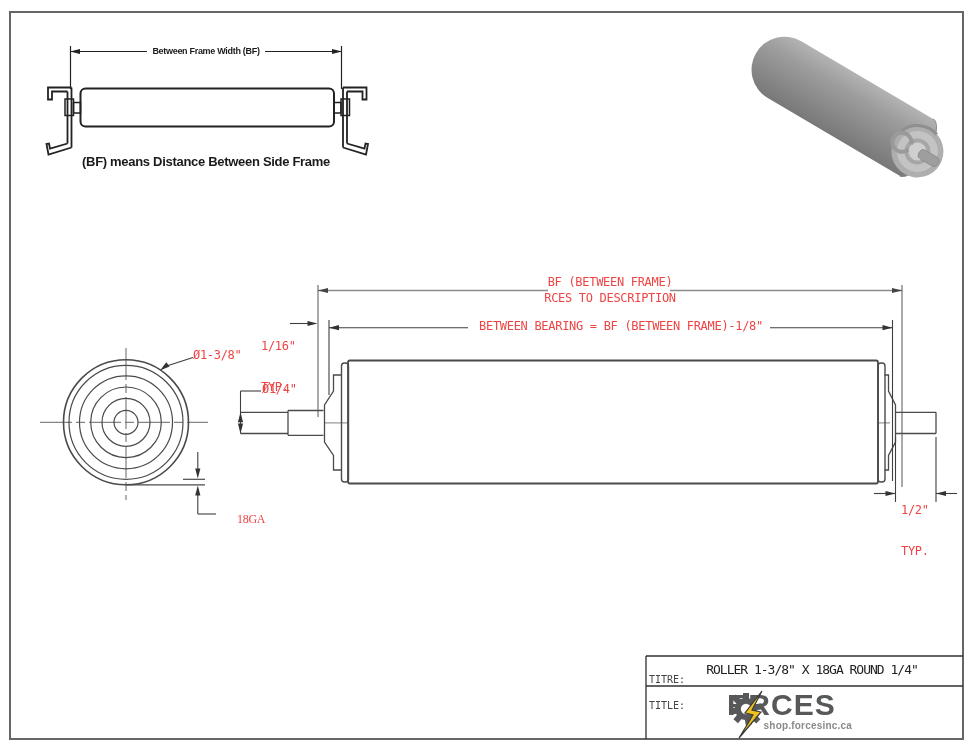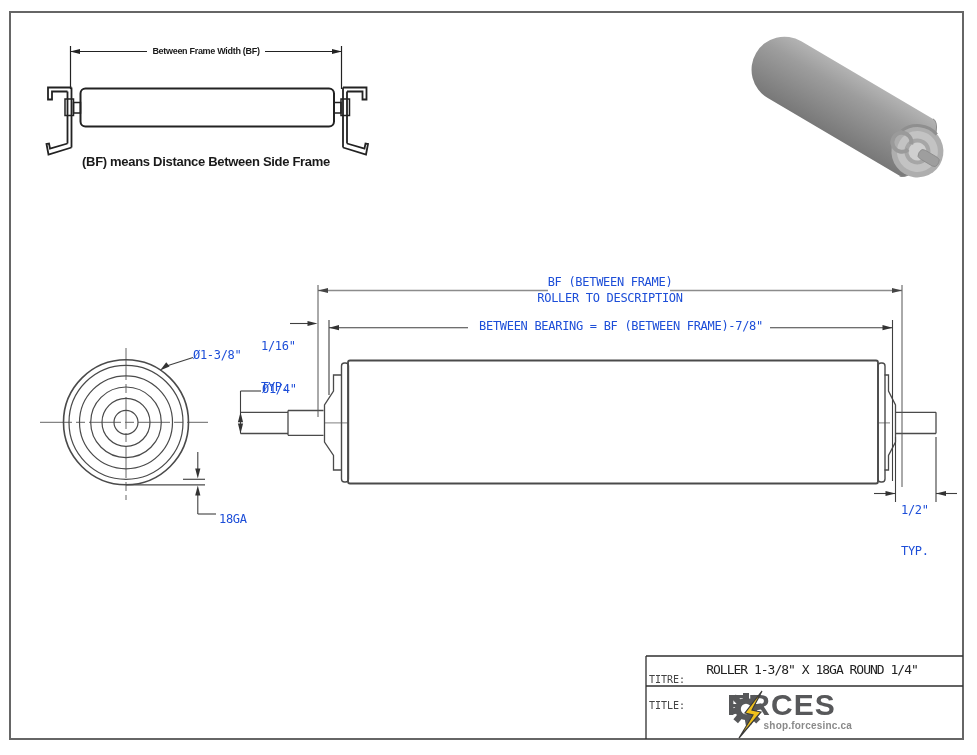--- a/index.html
+++ b/index.html
@@ -1,19 +1,19 @@
 <!DOCTYPE html>
 <html><head>
 <meta charset="utf-8">
 <style>
   html,body{margin:0;padding:0;background:#fff;}
   #page{position:relative;width:977px;height:755px;background:#ffffff;overflow:hidden;
         font-family:"DejaVu Sans Mono",monospace;}
   svg{position:absolute;left:0;top:0;}
-  .txt{position:absolute;color:#1d4ed8;font-size:12px;letter-spacing:-0.3px;white-space:pre;line-height:13.5px;}
+  .txt{position:absolute;color:#ef4444;font-size:12px;letter-spacing:-0.3px;white-space:pre;line-height:13.5px;}
   .ctr{text-align:center;}
   .cad{font-family:"DejaVu Sans Mono",monospace;}
   .boldsans{font-family:"Liberation Sans","DejaVu Sans",sans-serif;font-weight:bold;color:#1a1a1a;}
   .dimlabel-mini{font-size:9px;}
   .caption-mini{font-size:13px;}
   .titre{font-size:10px;line-height:8.5px;color:#444;letter-spacing:0;}
   .titleblock-title{font-size:13px;color:#222;letter-spacing:-1px;}
   .logo{position:absolute;left:727px;top:690px;display:flex;align-items:center;
         font-family:"Liberation Sans","DejaVu Sans",sans-serif;font-weight:900;
         font-size:30px;color:#57585a;letter-spacing:1px;line-height:30px;}
@@ -180,31 +180,31 @@
     <line x1="646" y1="656" x2="963" y2="656"></line>
     <line x1="646" y1="686" x2="963" y2="686"></line>
     <line x1="646" y1="656" x2="646" y2="739"></line>
   </g>
 </svg>
 
 <div class="txt boldsans dimlabel-mini ctr" style="left:146px;top:45px;width:120px;">Between Frame Width (BF)</div>
 <div class="txt boldsans caption-mini ctr" style="left:60px;top:155px;width:292px;">(BF) means Distance Between Side Frame</div>
 
 <div class="txt cad ctr" style="left:510px;top:276px;width:200px;">BF (BETWEEN FRAME)</div>
-<div class="txt cad ctr" style="left:510px;top:291.5px;width:200px;">ROLLER TO DESCRIPTION</div>
-<div class="txt cad ctr" style="left:471px;top:320px;width:300px;">BETWEEN BEARING = BF (BETWEEN FRAME)-7/8"</div>
+<div class="txt cad ctr" style="left:510px;top:291.5px;width:200px;">RCES TO DESCRIPTION</div>
+<div class="txt cad ctr" style="left:471px;top:320px;width:300px;">BETWEEN BEARING = BF (BETWEEN FRAME)-1/8"</div>
 
 <div class="txt cad" style="left:261px;top:313px;">
   <span style="display:block">1/16"</span>
   <span style="display:block">TYP.</span>
 </div>
 
 <div class="txt cad" style="left:262px;top:383px;">Ø1/4"</div>
 <div class="txt cad" style="left:193px;top:349px;">Ø1-3/8"</div>
-<div class="txt cad" style="left:219px;top:513px;">18GA</div>
+<div class="txt cad" style="left:237px;top:513px;font-family:Liberation Serif, serif;">18GA</div>
 
 <div class="txt cad" style="left:901px;top:477px;">
   <span style="display:block">1/2"</span>
   <span style="display:block">TYP.</span>
 </div>
 
 <div class="txt cad titre" style="left:649px;top:659px;">
   <span style="display:block">TITRE:</span>
   <span style="display:block">TITLE:</span>
 </div>

